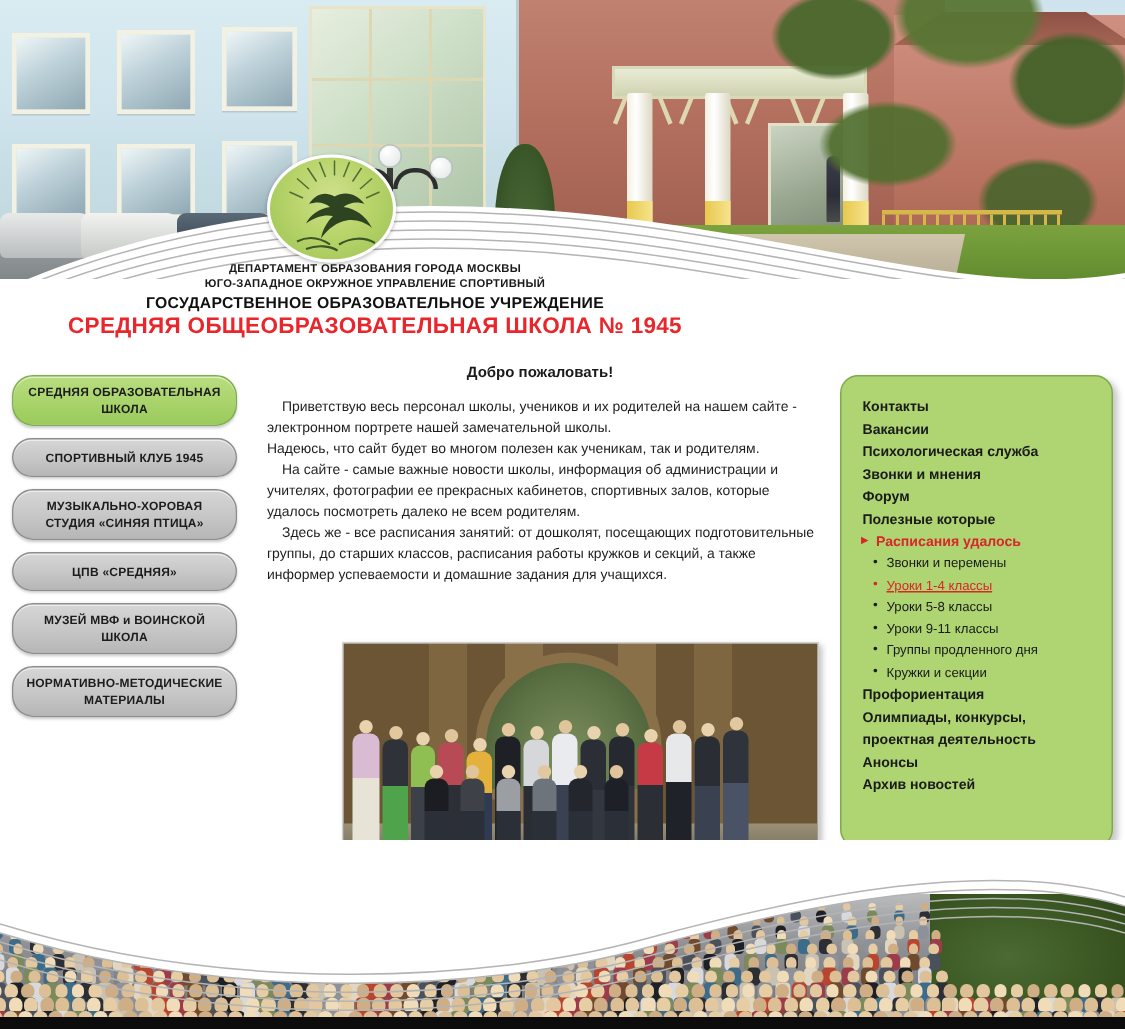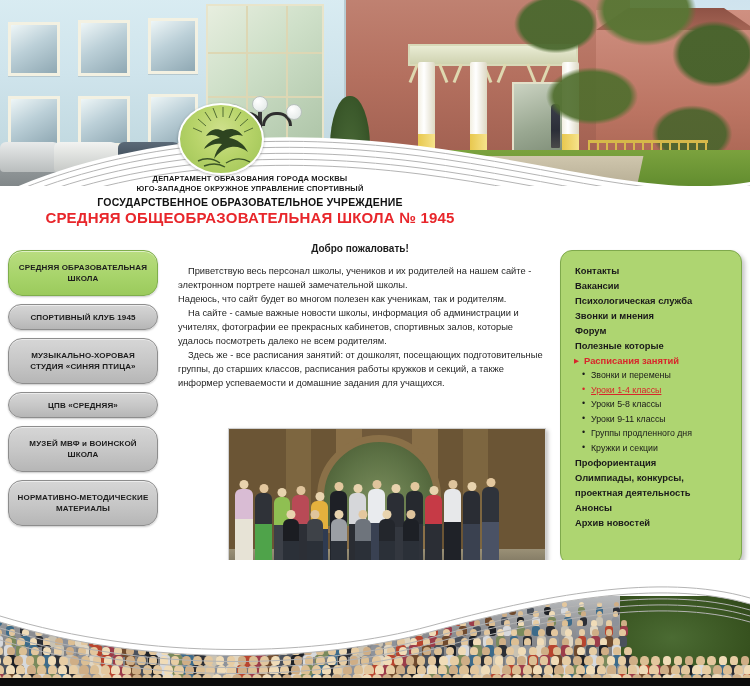--- a/index.html
+++ b/index.html
@@ -207,21 +207,21 @@
     display: flex; align-items: center; justify-content: center;
     line-height: 11px;
     box-shadow: 0 1px 2px rgba(0,0,0,.22), inset 0 1px 0 rgba(255,255,255,.55);
     cursor: pointer;
     padding: 0 8px;
   }
   .navbtn.active {
     background: linear-gradient(180deg,#b9dd80 0%, #a8d46b 55%, #9bca5c 100%);
     border-color: #7fae4c;
   }
-  .navbtn.h2 { height: 46px; text-align: center; }
+  .navbtn.h2 { height: 34px; text-align: center; }
   .navbtn.h1 { height: 26px; }
 
   
   #welcome {
     position:absolute; left: 175px; top: 243px; width: 370px;
     text-align:center; font-size: 10px; font-weight: bold; color: #1a1a1a;
   }
   #bodytext {
     position:absolute; left: 178px; top: 264px; width: 366px;
     font-size: 9.3px; color: #1e1e1e; line-height: 14px;
@@ -529,21 +529,21 @@
     </div>
   </div>
 
   <div id="rightmenu">
       <div class="mi">Контакты</div>
       <div class="mi">Вакансии</div>
       <div class="mi">Психологическая служба</div>
       <div class="mi">Звонки и мнения</div>
       <div class="mi">Форум</div>
       <div class="mi">Полезные которые</div>
-      <div class="mi cur">Расписания занятий</div>
+      <div class="mi cur">Расписания удалось</div>
       <div class="sub">Звонки и перемены</div>
       <div class="sub active">Уроки 1-4 классы</div>
       <div class="sub">Уроки 5-8 классы</div>
       <div class="sub">Уроки 9-11 классы</div>
       <div class="sub">Группы продленного дня</div>
       <div class="sub">Кружки и секции</div>
       <div class="mi">Профориентация</div>
       <div class="mi wrap">Олимпиады, конкурсы, проектная деятельность</div>
       <div class="mi">Анонсы</div>
       <div class="mi">Архив новостей</div>

